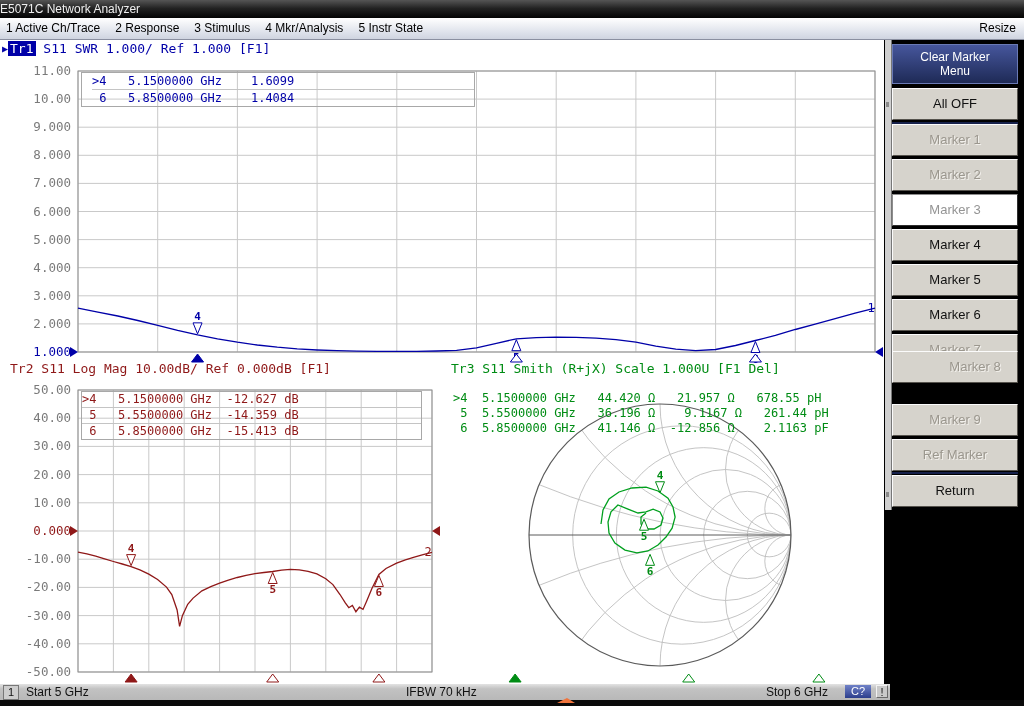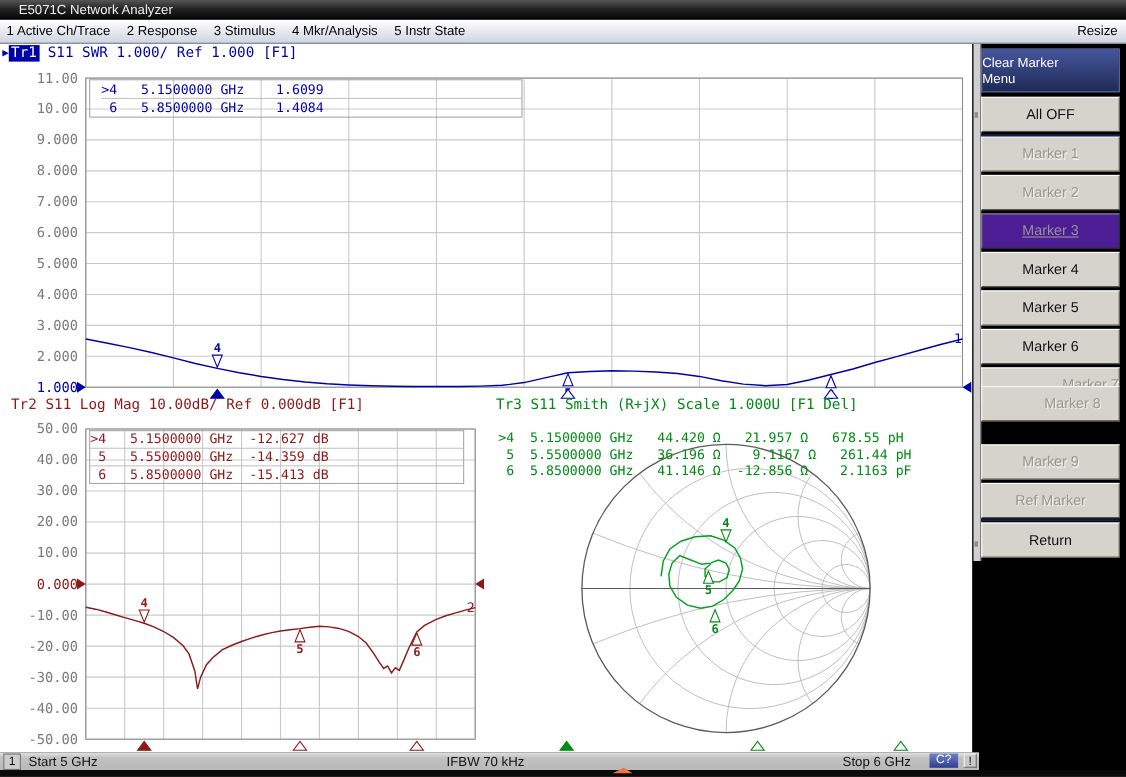--- a/index.html
+++ b/index.html
@@ -2,21 +2,21 @@
 <html><head>
 <meta charset="utf-8">
 <style>
   html,body{margin:0;padding:0;background:#000;}
   body{width:1024px;height:706px;position:relative;overflow:hidden;
        font-family:"Liberation Sans",sans-serif;-webkit-font-smoothing:antialiased;}
   .mono{font-family:"DejaVu Sans Mono",monospace;}
   
   #titlebar{position:absolute;left:0;top:0;width:1024px;height:24px;
     background:linear-gradient(#555 0%,#222 35%,#000 80%);color:#efefef;
-    font-size:12px;line-height:18px;padding-left:17px;box-sizing:border-box;}
+    font-size:12px;line-height:18px;padding-left:0;box-sizing:border-box;}
   
   #menubar{position:absolute;left:0;top:18px;width:1024px;height:22px;
     background:linear-gradient(#ffffff,#dde1ea 70%,#cfd4e0);border-bottom:1px solid #8a8fa0;
     box-sizing:border-box;font-size:12px;color:#000;}
   #menu-items{position:absolute;left:6px;top:0;height:22px;line-height:21px;}
   #menu-items .mi{display:inline-block;margin-right:15px;cursor:default;}
   #menu-resize{position:absolute;right:8px;top:0;line-height:21px;}
   
   #client{position:absolute;left:0;top:40px;width:884px;height:644px;background:#fff;}
   #plot-svg{position:absolute;left:0;top:0;}
@@ -33,27 +33,27 @@
   #tr2-readout{left:81px;top:351px;width:339px;border:1px solid #a8a8a8;color:#8F1818;line-height:15px;}
   #tr2-readout .ro-row{height:15px;border-bottom:1px solid #c4c4c4;}
   #tr2-readout .ro-row:last-child{border-bottom:none;}
   #tr3-readout{left:453px;top:351px;color:#008C14;line-height:15px;}
   
   #sidebar{position:absolute;left:884px;top:40px;width:140px;height:644px;background:#000;}
   #sb-scroll{position:absolute;left:1px;top:0;width:6px;height:470px;background:#cfcfcf;border-right:1px solid #777;}
   #sb-scroll .notch{position:absolute;left:1px;width:3px;height:5px;background:#8a8a8a;}
   #sb-title{position:absolute;left:8px;top:4px;width:126px;height:40px;
     background:linear-gradient(#46569c,#1e2a56);border:1px solid #6a7ab5;box-sizing:border-box;
-    color:#fff;font-size:12px;display:flex;flex-direction:column;justify-content:center;}
+    color:#fff;font-size:12px;text-align:center;display:flex;flex-direction:column;justify-content:center;}
   .softkey{position:absolute;left:8px;width:126px;height:32px;box-sizing:border-box;
     background:#d6d3cc;border:1px solid;border-color:#fbfbfb #56534d #56534d #fbfbfb;
     font-size:13px;color:#111;text-align:center;line-height:30px;cursor:default;}
   .softkey.disabled{color:#9b978e;text-shadow:1px 1px 0 #f2f0ec;}
-  .softkey.selected{background:#4c1d95;border-color:#8d8d8d #2e2e2e #2e2e2e #8d8d8d;
-    color:#949494;text-shadow:none;text-decoration:underline;}
+  .softkey.selected{background:#ffffff;border-color:#8d8d8d #2e2e2e #2e2e2e #8d8d8d;
+    color:#949494;text-shadow:none;}
   .sb-sep{position:absolute;left:8px;width:126px;height:2px;background:#16204a;}
   
   #statusbar{position:absolute;left:0;top:684px;width:890px;height:16px;
     background:linear-gradient(#e3e3e3,#c2c2c2 30%,#b8b8b8);font-size:12px;color:#111;}
   #ch-box{position:absolute;left:3px;top:1px;width:14px;height:13px;border:1px solid #777;
     text-align:center;line-height:13px;font-size:11px;background:#cdcdcd;}
   #st-start{position:absolute;left:26px;top:0;line-height:16px;}
   #st-ifbw{position:absolute;left:406px;top:0;line-height:16px;}
   #st-stop{position:absolute;left:766px;top:0;line-height:16px;}
   #st-cal{position:absolute;left:845px;top:1px;width:26px;height:13px;text-align:center;
@@ -232,21 +232,21 @@
     <div>Menu</div>
   </div>
   <div id="sb-buttons">
       <div class="softkey" style="top: 48px;">All OFF</div>
       <div class="softkey disabled" style="top: 84px;">Marker 1</div>
       <div class="softkey disabled" style="top: 119px;">Marker 2</div>
       <div class="softkey selected" style="top: 154px;">Marker 3</div>
       <div class="softkey" style="top: 189px;">Marker 4</div>
       <div class="softkey" style="top: 224px;">Marker 5</div>
       <div class="softkey" style="top: 259px;">Marker 6</div>
-      <div class="softkey disabled" style="top: 294px; text-align: right;">Marker 7</div>
+      <div class="softkey disabled" style="top: 294px;">Marker 7</div>
       <div class="softkey disabled" style="top: 311px; padding-left: 40px;">Marker 8</div>
       <div class="softkey disabled" style="top: 364px;">Marker 9</div>
       <div class="softkey disabled" style="top: 399px;">Ref Marker</div>
       <div class="softkey" style="top: 435px;">Return</div>
       <div class="sb-sep" style="top: 82px;"></div>
       <div class="sb-sep" style="top: 432px;"></div>
     </div>
 </div>
 
 <div id="statusbar">

